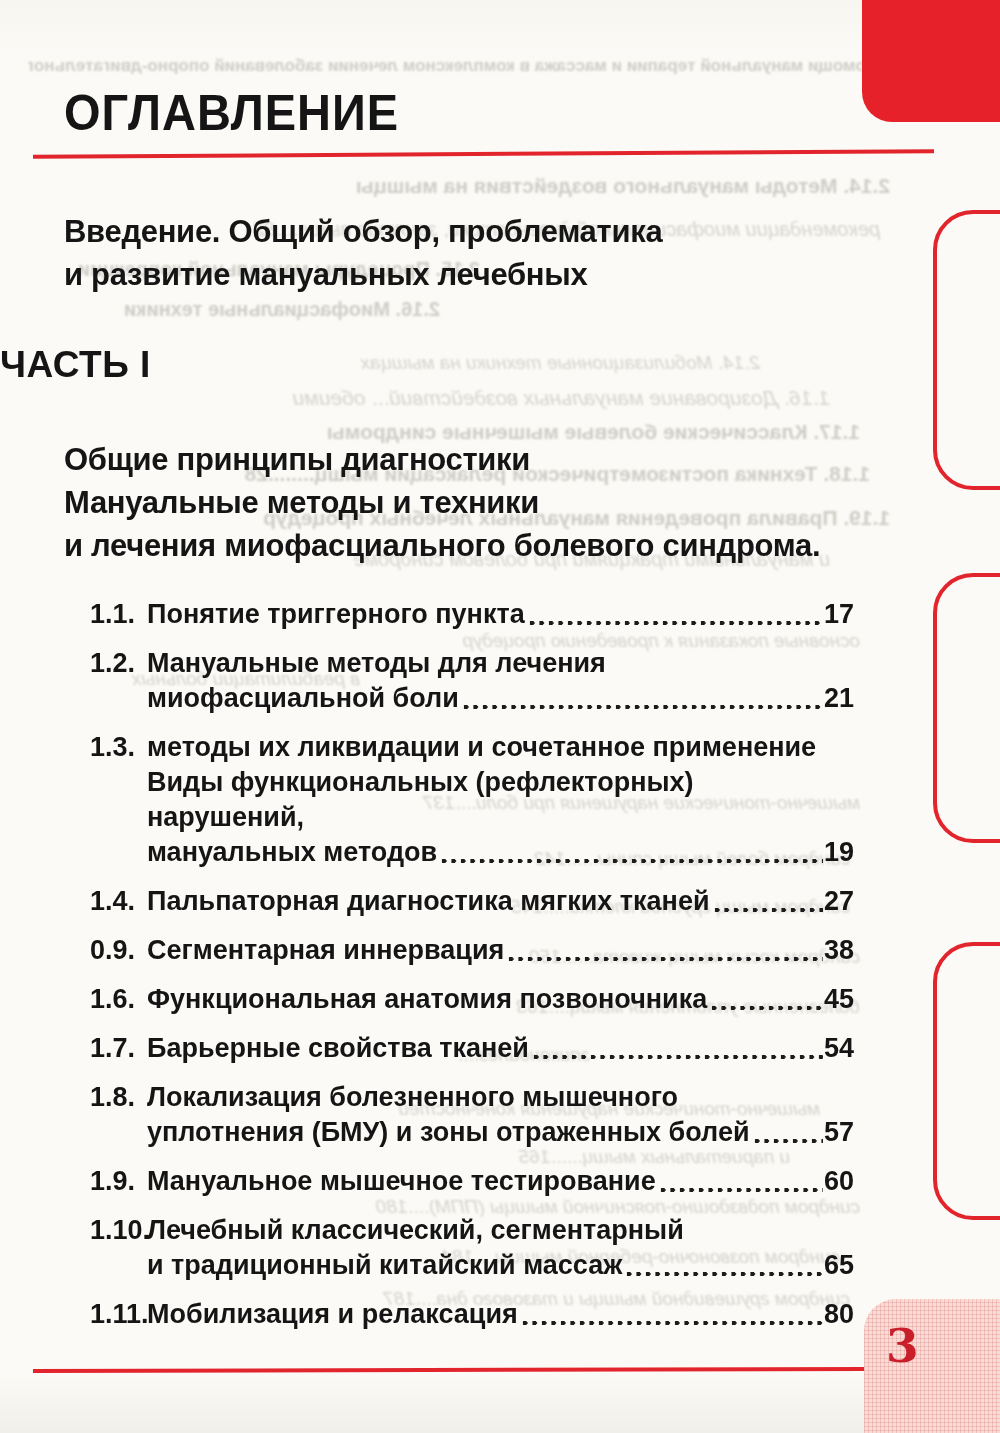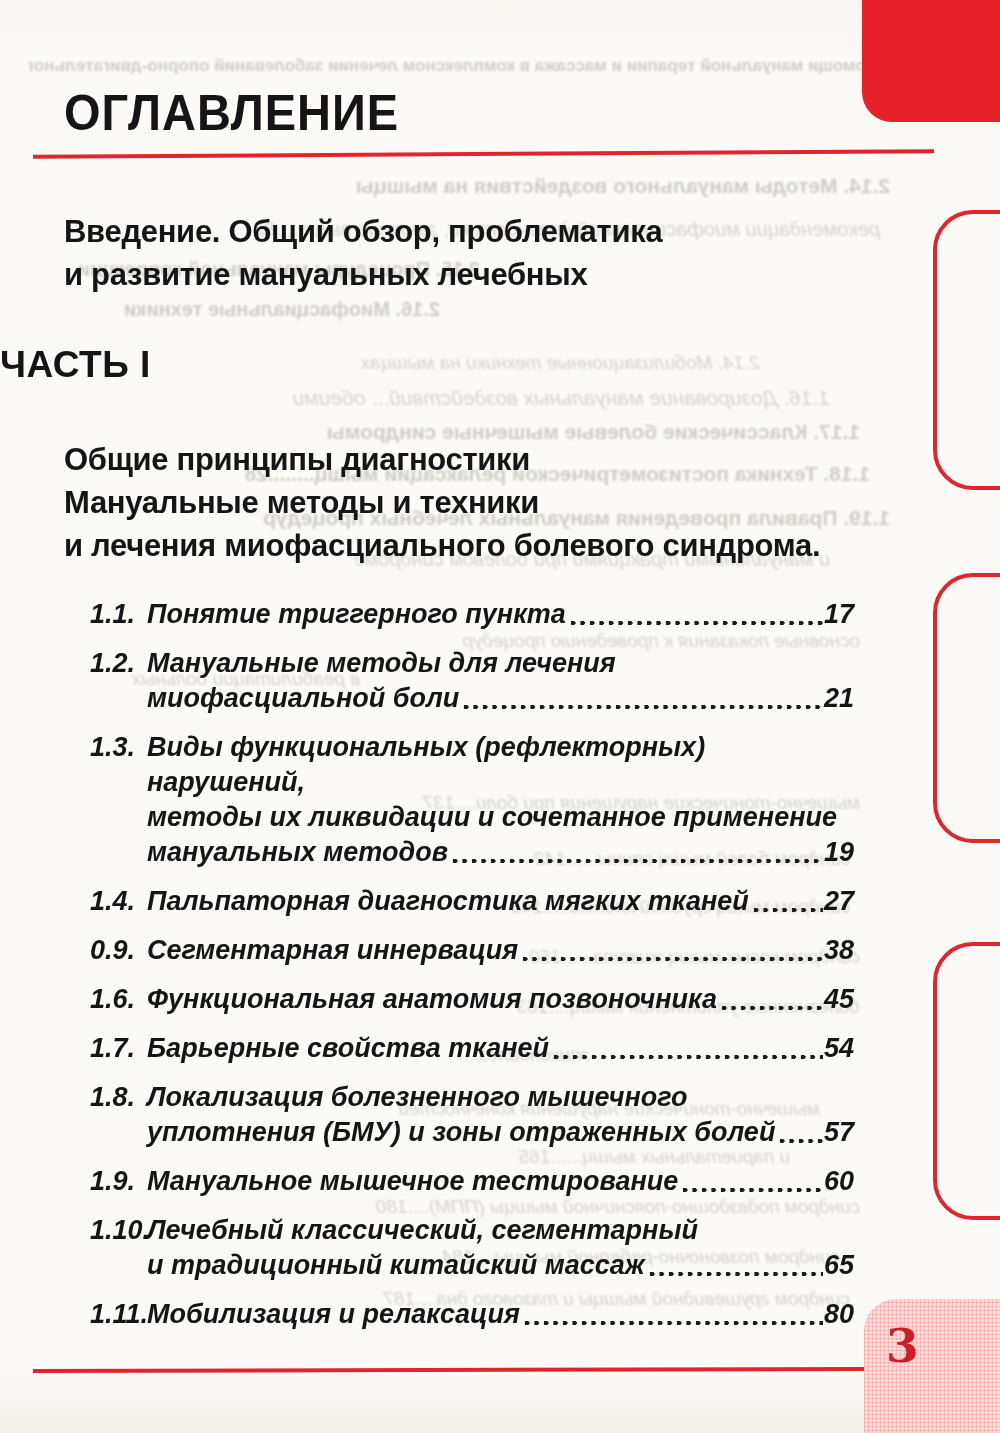--- a/index.html
+++ b/index.html
@@ -69,21 +69,21 @@
   .part-head{
     position:absolute;left:0;top:344px;width:1000px;
     font-size:37px;font-weight:700;letter-spacing:0.5px;
   }
   .part-sub{
     position:absolute;left:64px;top:438px;width:820px;
     font-size:31px;font-weight:700;line-height:43px;letter-spacing:-0.3px;
   }
   .entries{
     position:absolute;left:90px;top:597px;width:764px;
-    font-size:27px;line-height:35px;font-weight:700;font-style:italic;
+    font-size:27px;line-height:35px;font-weight:700;
   }
   .entry{display:flex;margin-bottom:14px;}
   .entry .num{flex:none;width:57px;}
   .entry .body{flex:1;min-width:0;}
   .lineflex{display:flex;}
   .lineflex .txt{flex:none;white-space:nowrap;}
   .lineflex .pg{flex:none;white-space:nowrap;}
   .dots{
     flex:1;min-width:20px;margin:0 1px 0 3px;
     background-image:radial-gradient(circle at 4px 26px,#1b1b1b 2.2px,transparent 2.5px);
@@ -172,22 +172,22 @@
             <div class="lineflex">
               <span class="txt">миофасциальной боли</span>
               <span class="dots"></span>
               <span class="pg">21</span>
             </div>
           </div>
         </div>
         <div class="entry">
           <div class="num">1.3.</div>
           <div class="body">
+            <div>методы их ликвидации и сочетанное применение</div>
             <div>Виды функциональных (рефлекторных) нарушений,</div>
-            <div>методы их ликвидации и сочетанное применение</div>
             <div class="lineflex">
               <span class="txt">мануальных  методов</span>
               <span class="dots"></span>
               <span class="pg">19</span>
             </div>
           </div>
         </div>
         <div class="entry">
           <div class="num">1.4.</div>
           <div class="body">

